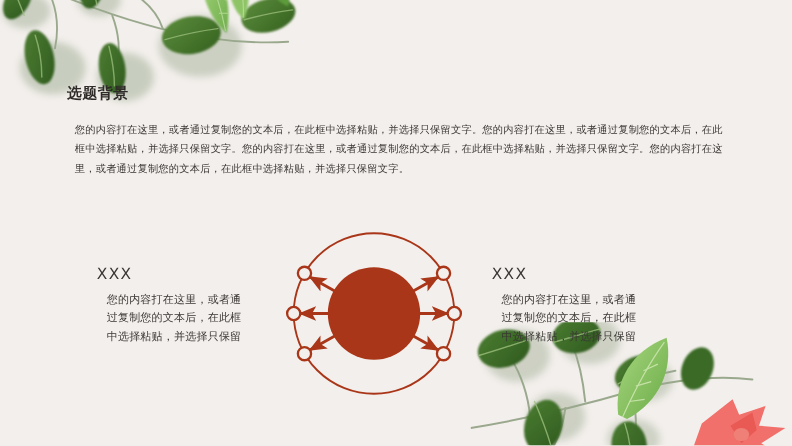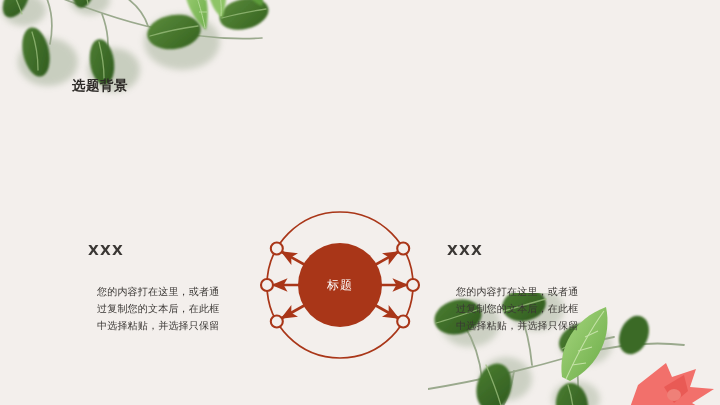--- a/index.html
+++ b/index.html
@@ -16,37 +16,37 @@
   }
   
   .art{position:absolute;pointer-events:none;}
   #art-tl{left:-14px;top:-30px;width:290px;height:130px;}
   #art-tc{left:150px;top:-34px;width:130px;height:110px;}
   #art-br{right:-8px;bottom:-18px;width:300px;height:130px;}
   #art-bl-leaf{left:552px;bottom:22px;width:90px;height:80px;}
 
   
   #heading{
-    position:absolute;left:72px;top:79px;
+    position:absolute;left:61px;top:79px;
     font-size:13.5px;font-weight:bold;color:#2e2b28;
     letter-spacing:.5px;line-height:1;
   }
   
   #body-paragraph{
     position:absolute;left:68px;top:110px;width:589px;
     font-size:9.3px;line-height:17.4px;color:#3a3734;
     text-align:justify;letter-spacing:.2px;
   }
   
   .side-block{position:absolute;width:155px;}
   #block-left{left:88px;top:243px;}
   #block-right{left:447px;top:243px;}
   .side-title{
     font-size:14px;color:#3a3734;line-height:1;
-    letter-spacing:1.2px;margin-bottom:26px;font-weight:bold;
+    letter-spacing:1.2px;margin-bottom:7px;font-weight:normal;
   }
   .side-body{
     font-size:10px;line-height:17px;color:#3a3734;letter-spacing:.2px;
     width:125px;
   }
   #block-left .side-body{margin-left:9px;}
   #block-right .side-body{margin-left:9px;}
 
   
   #diagram{position:absolute;left:252px;top:197px;width:176px;height:176px;}
@@ -204,20 +204,21 @@
     </defs>
     <path d="M10 74 C6 44 22 16 54 4 C60 32 48 62 18 78 Z" fill="url(#lgrn2)"></path>
     <g stroke="#cfe8b3" stroke-width="1.1" fill="none" opacity="0.85">
       <path d="M14 76 C24 54 36 30 52 8"></path>
       <path d="M20 62 L34 60 M26 48 L40 44 M33 34 L46 28"></path>
     </g>
   </svg>
 
   <div id="heading">选题背景</div>
 
+  <div id="body-paragraph">您的内容打在这里，或者通过复制您的文本后，在此框中选择粘贴，并选择只保留文字。您的内容打在这里，或者通过复制您的文本后，在此框中选择粘贴，并选择只保留文字。您的内容打在这里，或者通过复制您的文本后，在此框中选择粘贴，并选择只保留文字。您的内容打在这里，或者通过复制您的文本后，在此框中选择粘贴，并选择只保留文字。</div>
 
   <div class="side-block" id="block-left">
     <div class="side-title">XXX</div>
     <div class="side-body">您的内容打在这里，或者通过复制您的文本后，在此框中选择粘贴，并选择只保留</div>
   </div>
 
   <div class="side-block" id="block-right">
     <div class="side-title">XXX</div>
     <div class="side-body">您的内容打在这里，或者通过复制您的文本后，在此框中选择粘贴，并选择只保留</div>
   </div>
@@ -246,15 +247,14 @@
     <g fill="#f3efec" stroke="#a93618" stroke-width="2.1">
       <circle cx="151.2" cy="51.5" r="6"></circle>
       <circle cx="161" cy="88" r="6"></circle>
       <circle cx="151.2" cy="124.5" r="6"></circle>
       <circle cx="24.8" cy="124.5" r="6"></circle>
       <circle cx="15" cy="88" r="6"></circle>
       <circle cx="24.8" cy="51.5" r="6"></circle>
     </g>
   </svg>
 
-  <div id="diagram-label">标题</div>
 
 </div>
 
 </body></html>

